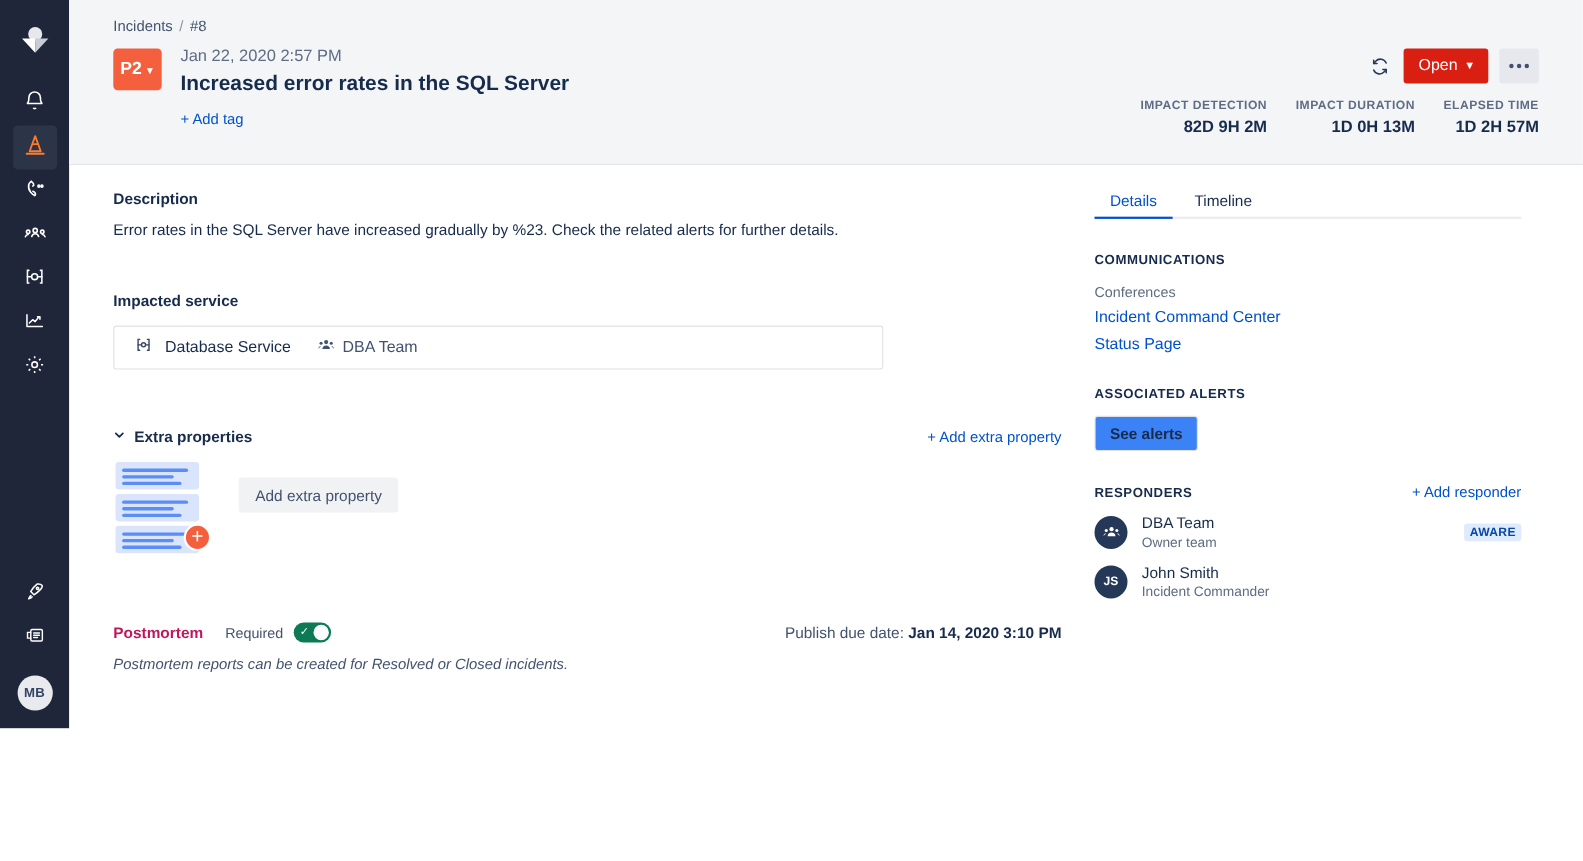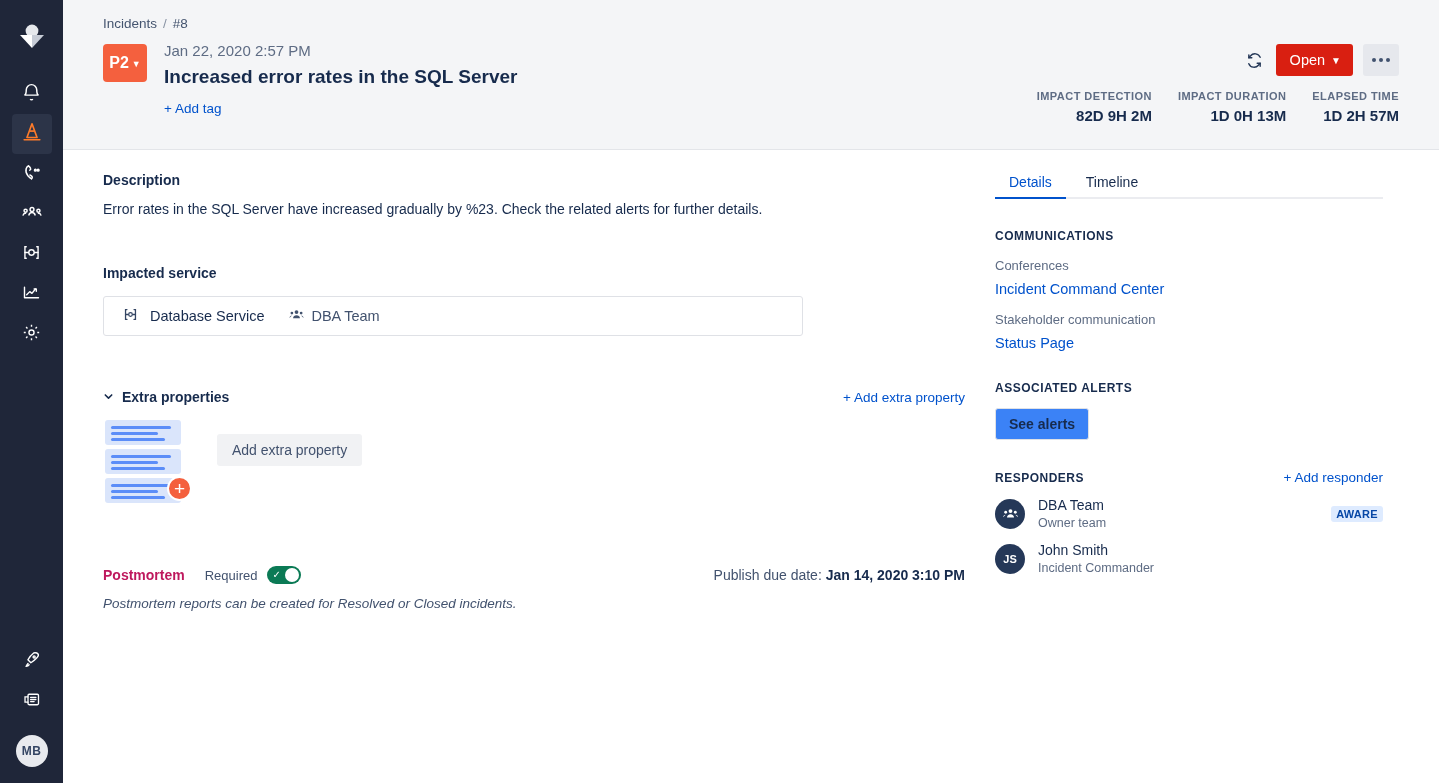--- a/index.html
+++ b/index.html
@@ -6,21 +6,21 @@
   html, body {
     width: 1439px; height: 783px;
     font-family: "Liberation Sans", sans-serif;
     background: #ffffff;
     overflow: hidden;
   }
   .app { display: flex; width: 1439px; height: 783px; }
 
   
   .leftnav {
-    width: 63px; height: 783px;
+    width: 63px; height: 662px;
     background: #1f2639;
     display: flex; flex-direction: column; align-items: center;
     flex: 0 0 63px;
   }
   .nav-logo { margin-top: 18px; margin-bottom: 16px; width: 40px; height: 40px;
               display: flex; align-items: center; justify-content: center; }
   .nav-item {
     width: 40px; height: 40px; border-radius: 4px;
     display: flex; align-items: center; justify-content: center;
     margin-bottom: 0px; cursor: pointer;
@@ -430,21 +430,20 @@
 
       <div class="rightpane">
         <div class="tabs">
           <div class="tab active">Details</div>
           <div class="tab">Timeline</div>
         </div>
 
         <div class="rp-section-title">COMMUNICATIONS</div>
         <div class="rp-sub">Conferences</div>
         <a class="rp-link">Incident Command Center</a>
-        <div class="rp-sub">Stakeholder communication</div>
         <a class="rp-link">Status Page</a>
 
         <div class="rp-section-title">ASSOCIATED ALERTS</div>
         <button class="see-alerts">See alerts</button>
 
         <div class="resp-head">
           <div class="rp-section-title" style="margin-top:0;">RESPONDERS</div>
           <div class="add-resp">+ Add responder</div>
         </div>
 

